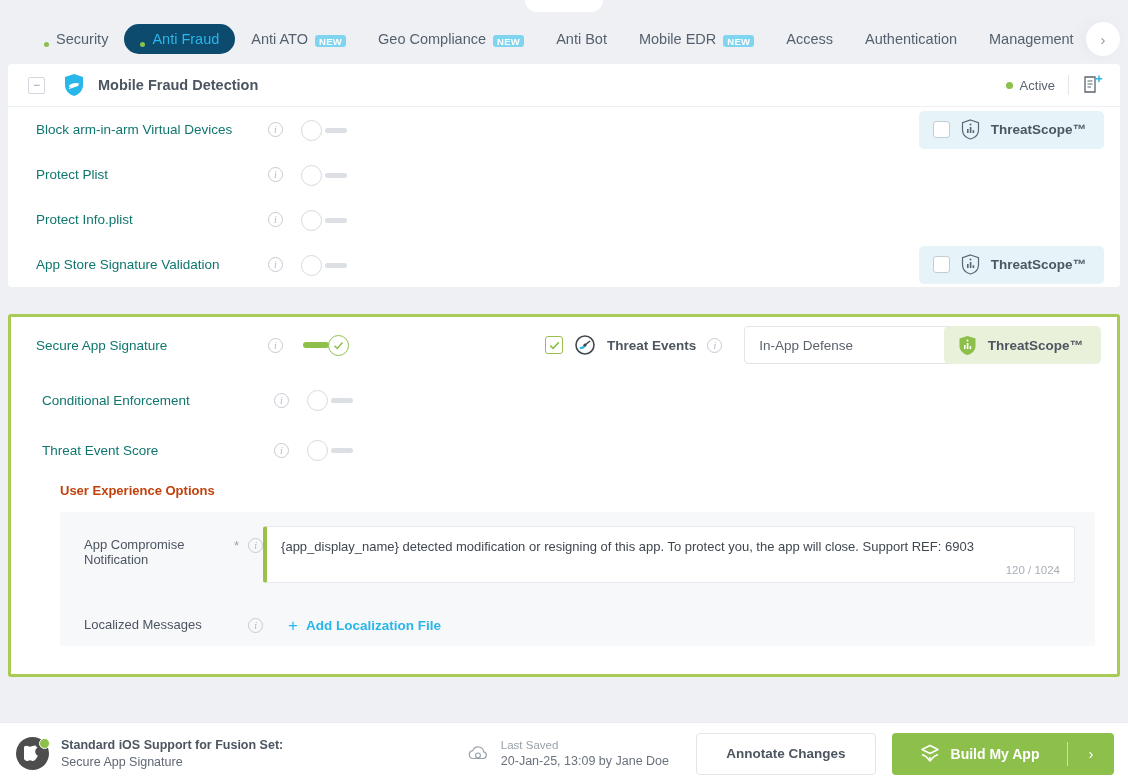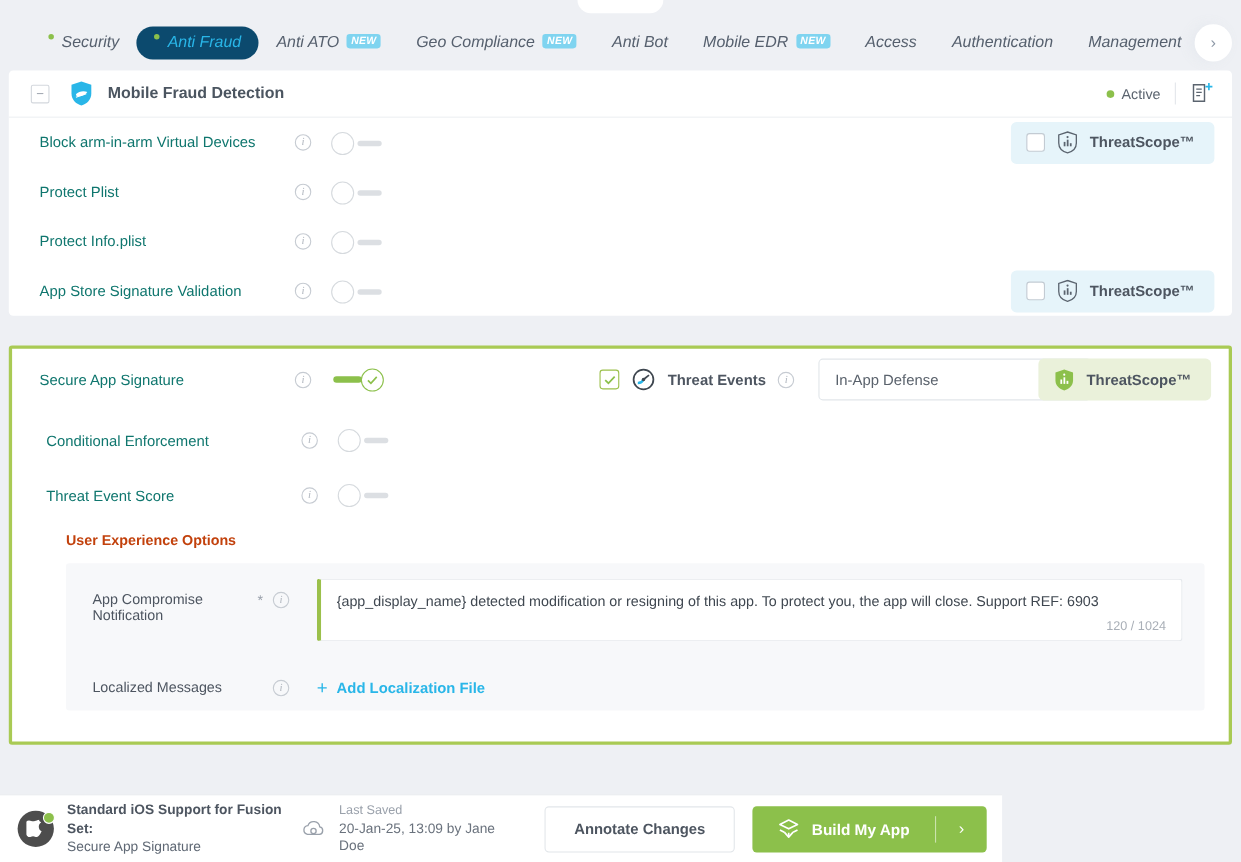--- a/index.html
+++ b/index.html
@@ -16,23 +16,23 @@
     position: absolute; top: -12px; left: 50%; transform: translateX(-50%);
     width: 78px; height: 24px; background: #fff; border-radius: 0 0 12px 12px;
   }
 
   
   .tabbar {
     position: absolute; top: 18px; left: 0; right: 0; height: 42px;
     display: flex; align-items: center; padding: 0 14px 0 28px; gap: 0;
   }
   .tab {
-    display: flex; align-items: flex-start; gap: 7px;
+    display: flex; align-items: flex-end; gap: 7px;
     font-size: 14.5px; color: #56606e; padding: 7px 16px; border-radius: 16px;
-    white-space: nowrap; cursor: pointer; font-style: italic;
+    white-space: nowrap; cursor: pointer;
   }
   .tab .dot { width: 5px; height: 5px; border-radius: 50%; background: #8cc04b; flex: 0 0 auto; }
   .tab.active { background: #0c4a6e; color: #29b6e8; }
   .tab.active .dot { background: #8cc04b; }
   .newbadge {
     font-size: 9.5px; font-weight: bold; color: #ffffff; background: #7fd4f0;
     border-radius: 3px; padding: 2px 4px 1px; letter-spacing: .3px; line-height: 1;
   }
   .tab-next {
     position: absolute; right: 8px; top: 50%; transform: translateY(-50%);
@@ -136,36 +136,36 @@
   .ux-panel {
     margin: 8px 22px 0 49px; background: #f7f8fa; border-radius: 3px; padding: 14px 0 12px;
   }
   .ux-row { display: flex; align-items: flex-start; padding: 0 20px 0 24px; }
   .ux-label {
     font-size: 13px; color: #4d5560; width: 150px; flex: 0 0 150px; line-height: 1.18; padding-top: 11px;
   }
   .req-star { color: #9aa1ab; font-size: 13px; padding-top: 12px; margin-right: 9px; }
   .ux-info { padding-top: 12px; }
   .textarea {
-    margin-left: 25px; flex: 1; min-height: 56px; background: #fff;
+    flex: 1; min-height: 56px; background: #fff;
     border: 1px solid #e6e9ed; border-left: 4px solid #9bc04b; border-radius: 3px;
     padding: 11px 14px 6px; position: relative;
   }
   .ta-text { font-size: 13px; color: #3f4750; line-height: 1.35; }
   .ta-count { text-align: right; font-size: 11.5px; color: #a9afb7; margin-top: 8px; }
   .ux-row2 { display: flex; align-items: center; padding: 34px 20px 0 24px; }
   .add-link {
     margin-left: 25px; display: flex; align-items: center; gap: 8px;
     font-size: 13.5px; font-weight: bold; color: #29b6e8; cursor: pointer;
   }
   .add-link .plus { font-size: 17px; font-weight: normal; line-height: 1; }
 
   
   .footer {
-    position: absolute; left: 0; bottom: 0; width: 911px; height: 62px;
+    position: absolute; left: 0; bottom: 0; width: 1128px; height: 62px;
     background: #fff; border-top: 1px solid #e8eaee;
     display: flex; align-items: center; padding: 0 14px 0 16px;
   }
   .apple-badge { position: relative; width: 33px; height: 33px; flex: 0 0 auto; }
   .apple-circle {
     width: 33px; height: 33px; border-radius: 50%; background: #4d4d4d;
     display: flex; align-items: center; justify-content: center;
   }
   .apple-dot {
     position: absolute; top: 1px; right: -1px; width: 11px; height: 11px;

